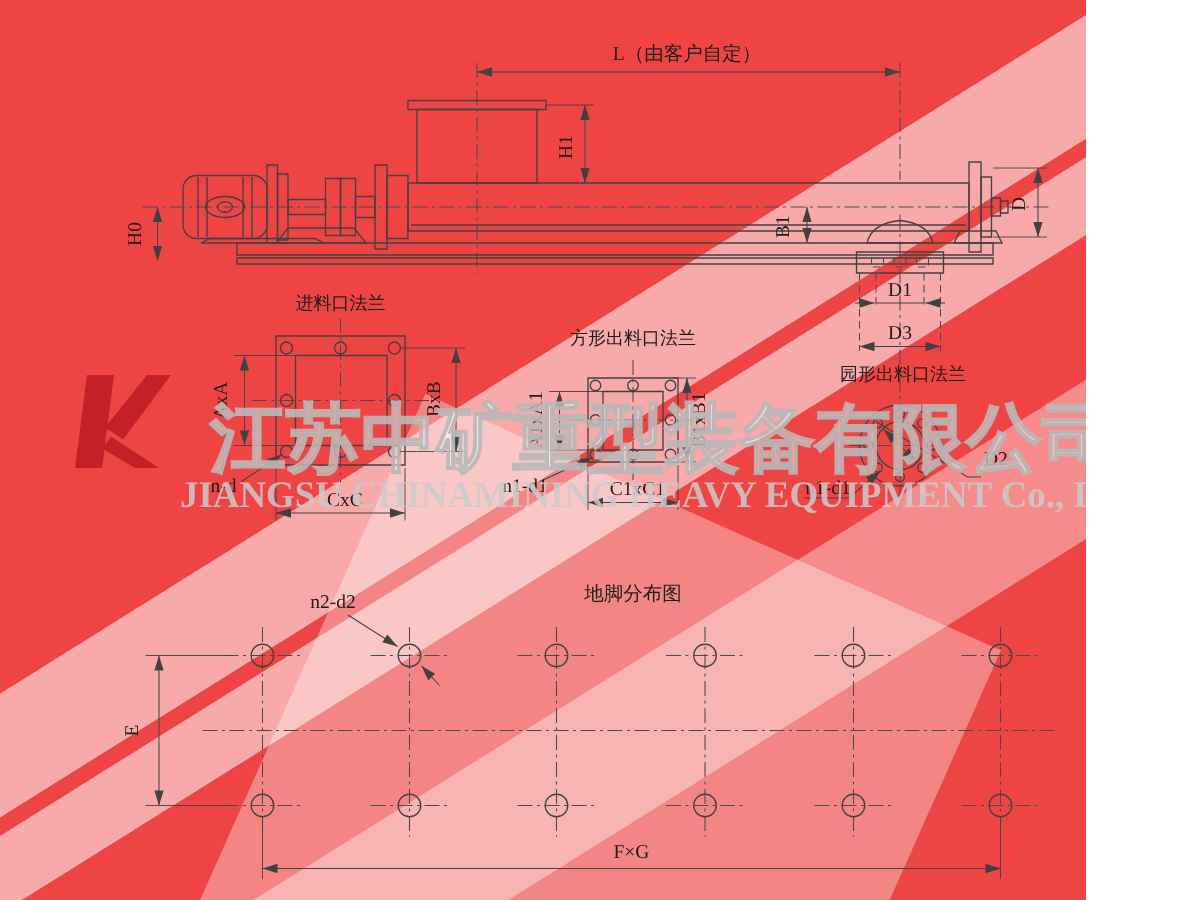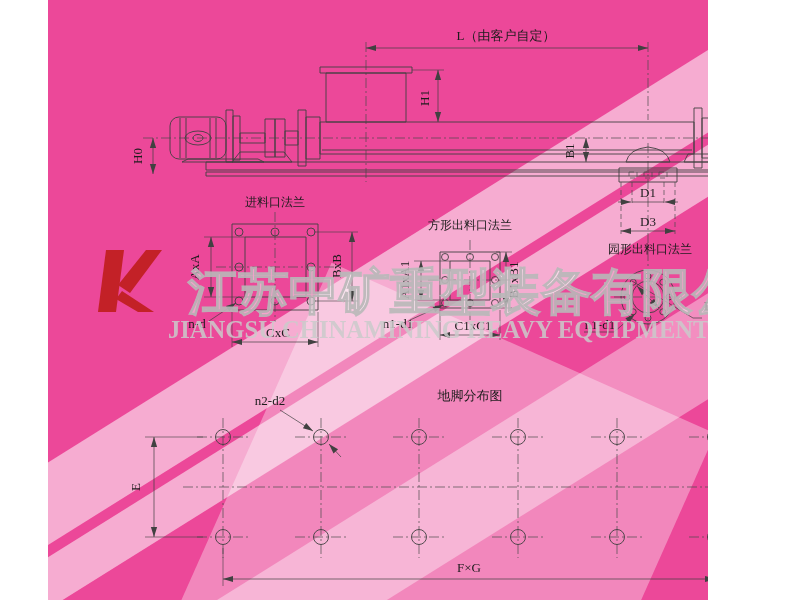--- a/index.html
+++ b/index.html
@@ -1,17 +1,17 @@
 <!DOCTYPE html>
 <html><head>
 <meta charset="utf-8">
 <style>
   html,body{margin:0;padding:0;}
-  .canvas{position:relative;width:660px;height:600px;background:#ec4899;overflow:hidden;
-          font-family:"Liberation Serif","DejaVu Serif",serif;margin-left:48px;}
+  .canvas{position:relative;width:724px;height:600px;background:#ef4444;overflow:hidden;
+          font-family:"Liberation Serif","DejaVu Serif",serif;}
   .stripe{position:absolute;background:rgba(255,255,255,0.55);pointer-events:none;}
   .s1{width:1100px;height:70px;transform:rotate(-32deg);top:200px;left:-120px;}
   .s2{width:1100px;height:44px;transform:rotate(-32deg);top:330px;left:-180px;}
   .s3{width:900px;height:90px;transform:rotate(-32deg);top:470px;left:-60px;opacity:.7;}
   .s4{width:420px;height:420px;transform:rotate(24deg);top:330px;left:180px;background:rgba(255,255,255,0.35);}
   svg{position:absolute;top:0;left:0;}
   svg *{vector-effect:non-scaling-stroke;}
   .ln{stroke:#414141;stroke-width:0.9;fill:none;}
   .dim{stroke:#414141;stroke-width:0.7;fill:none;}
   .ext{stroke:#414141;stroke-width:0.6;fill:none;}

